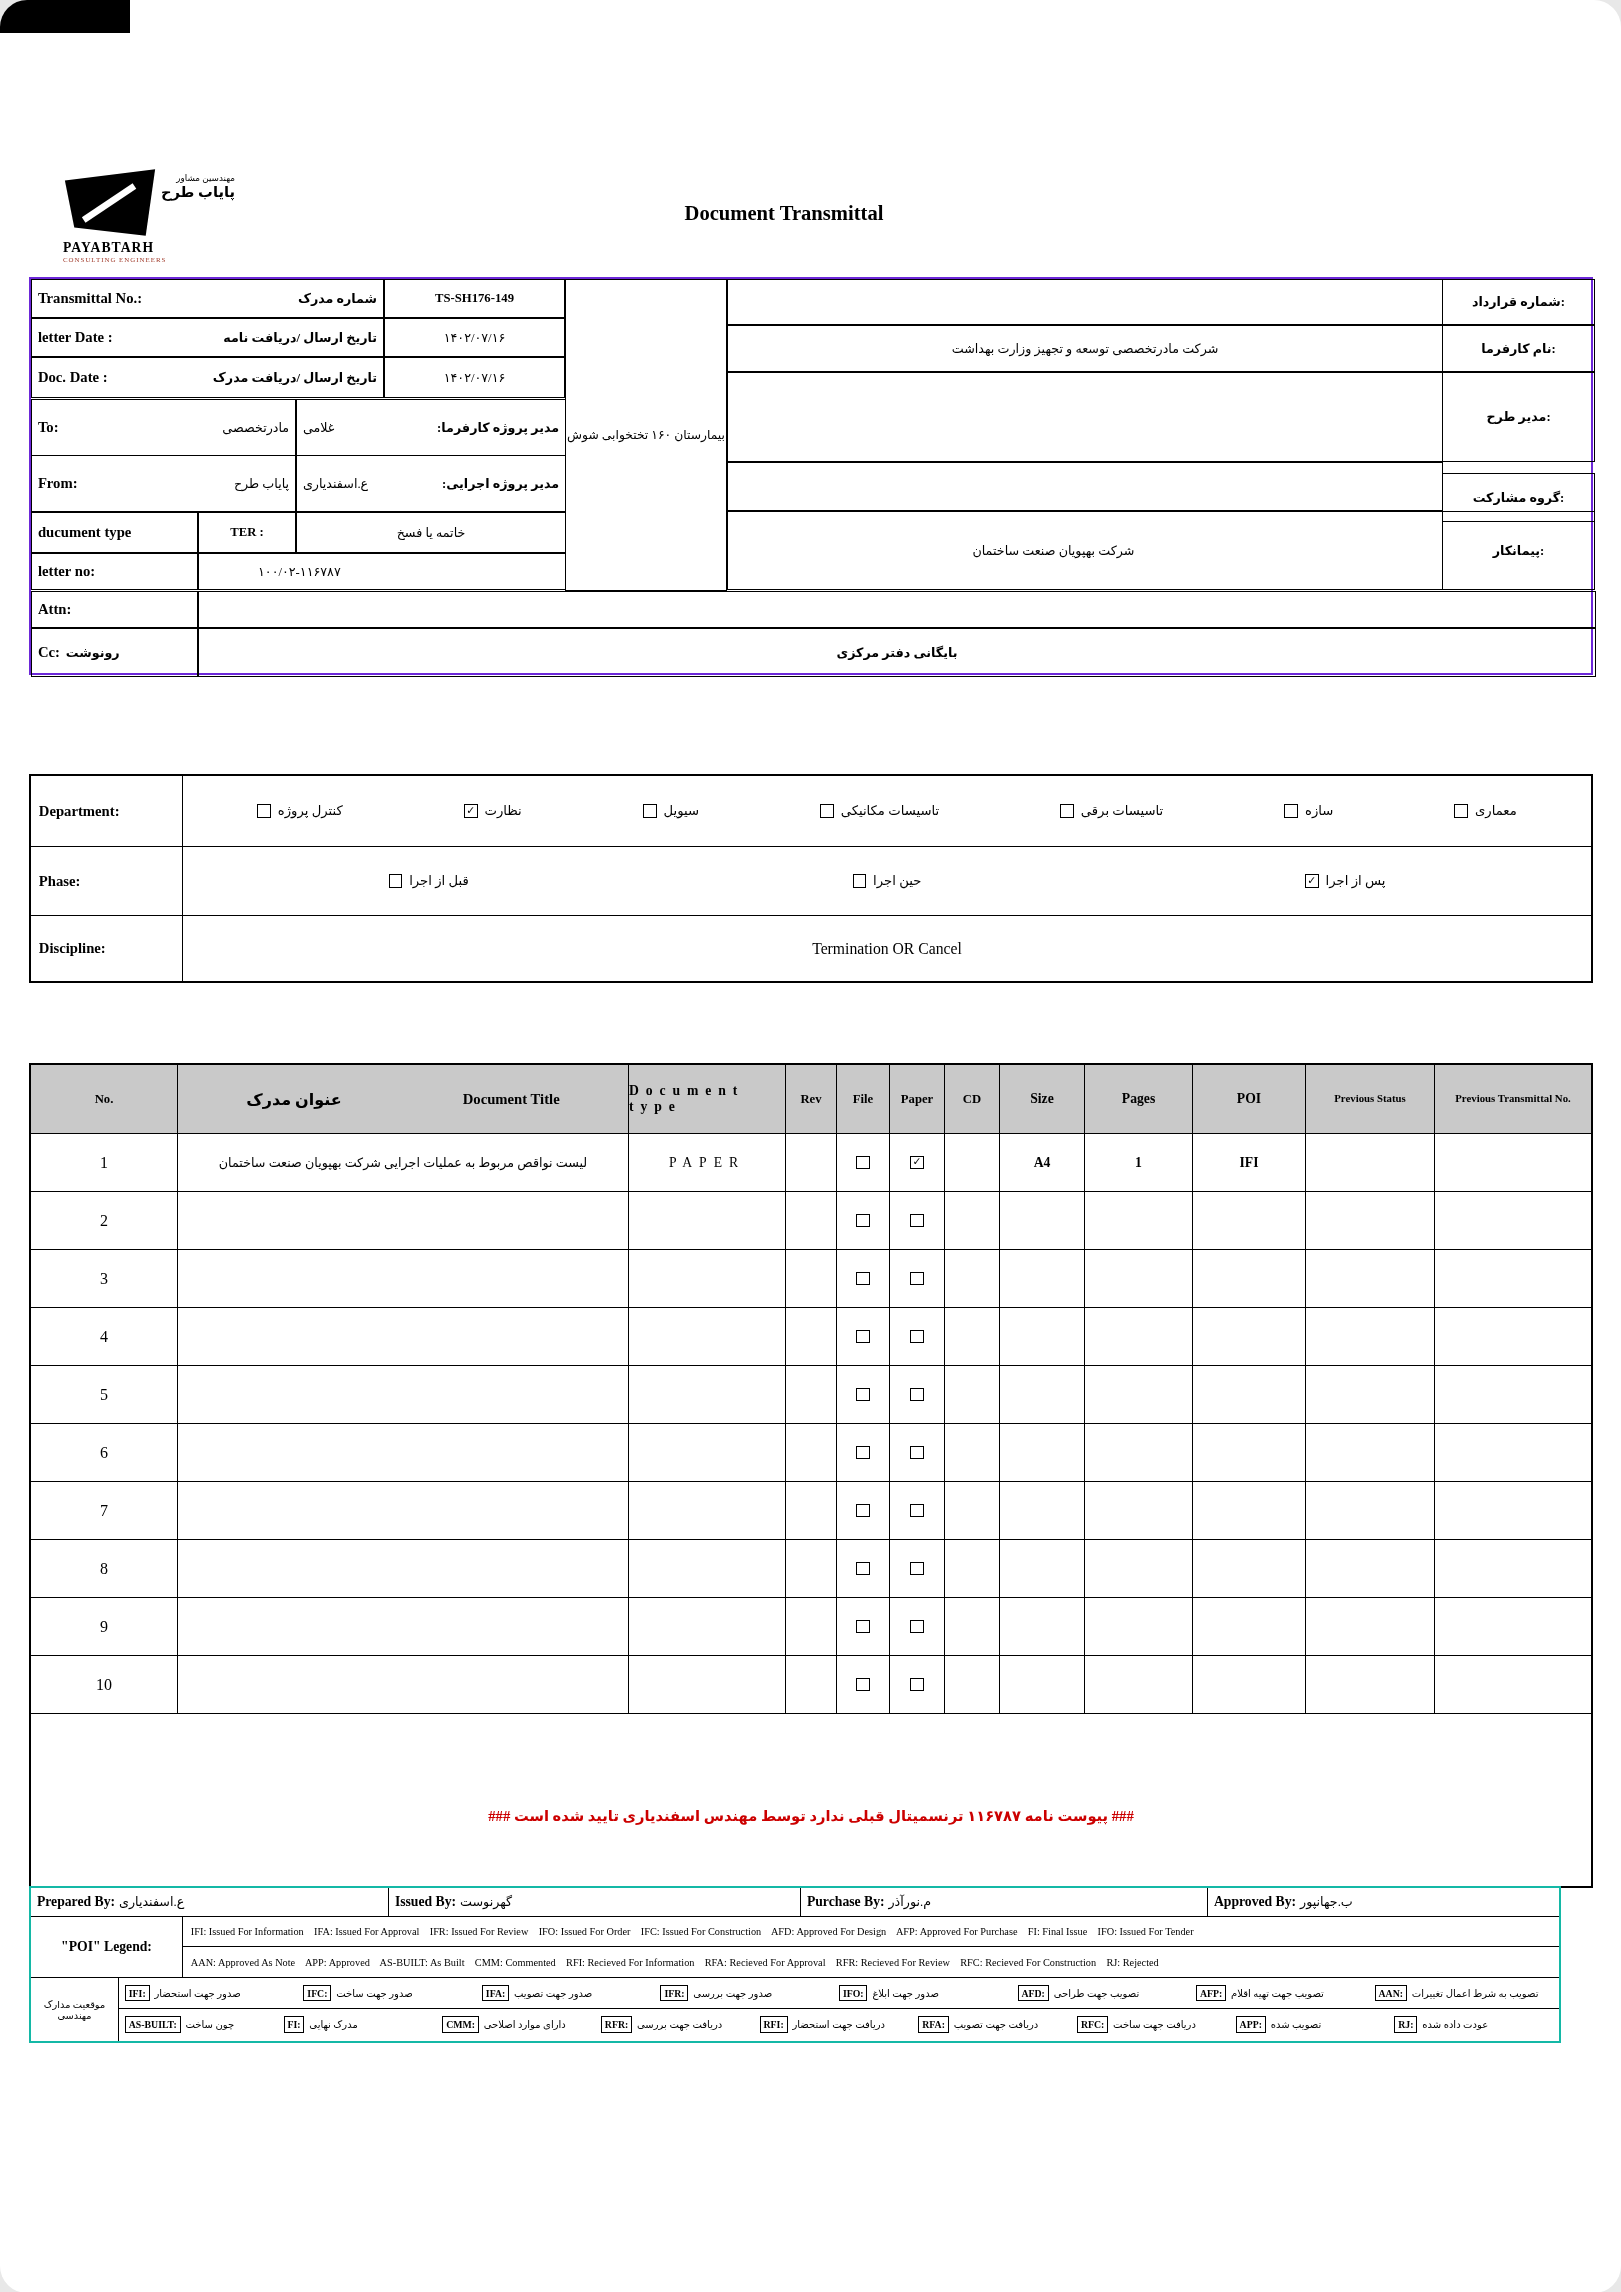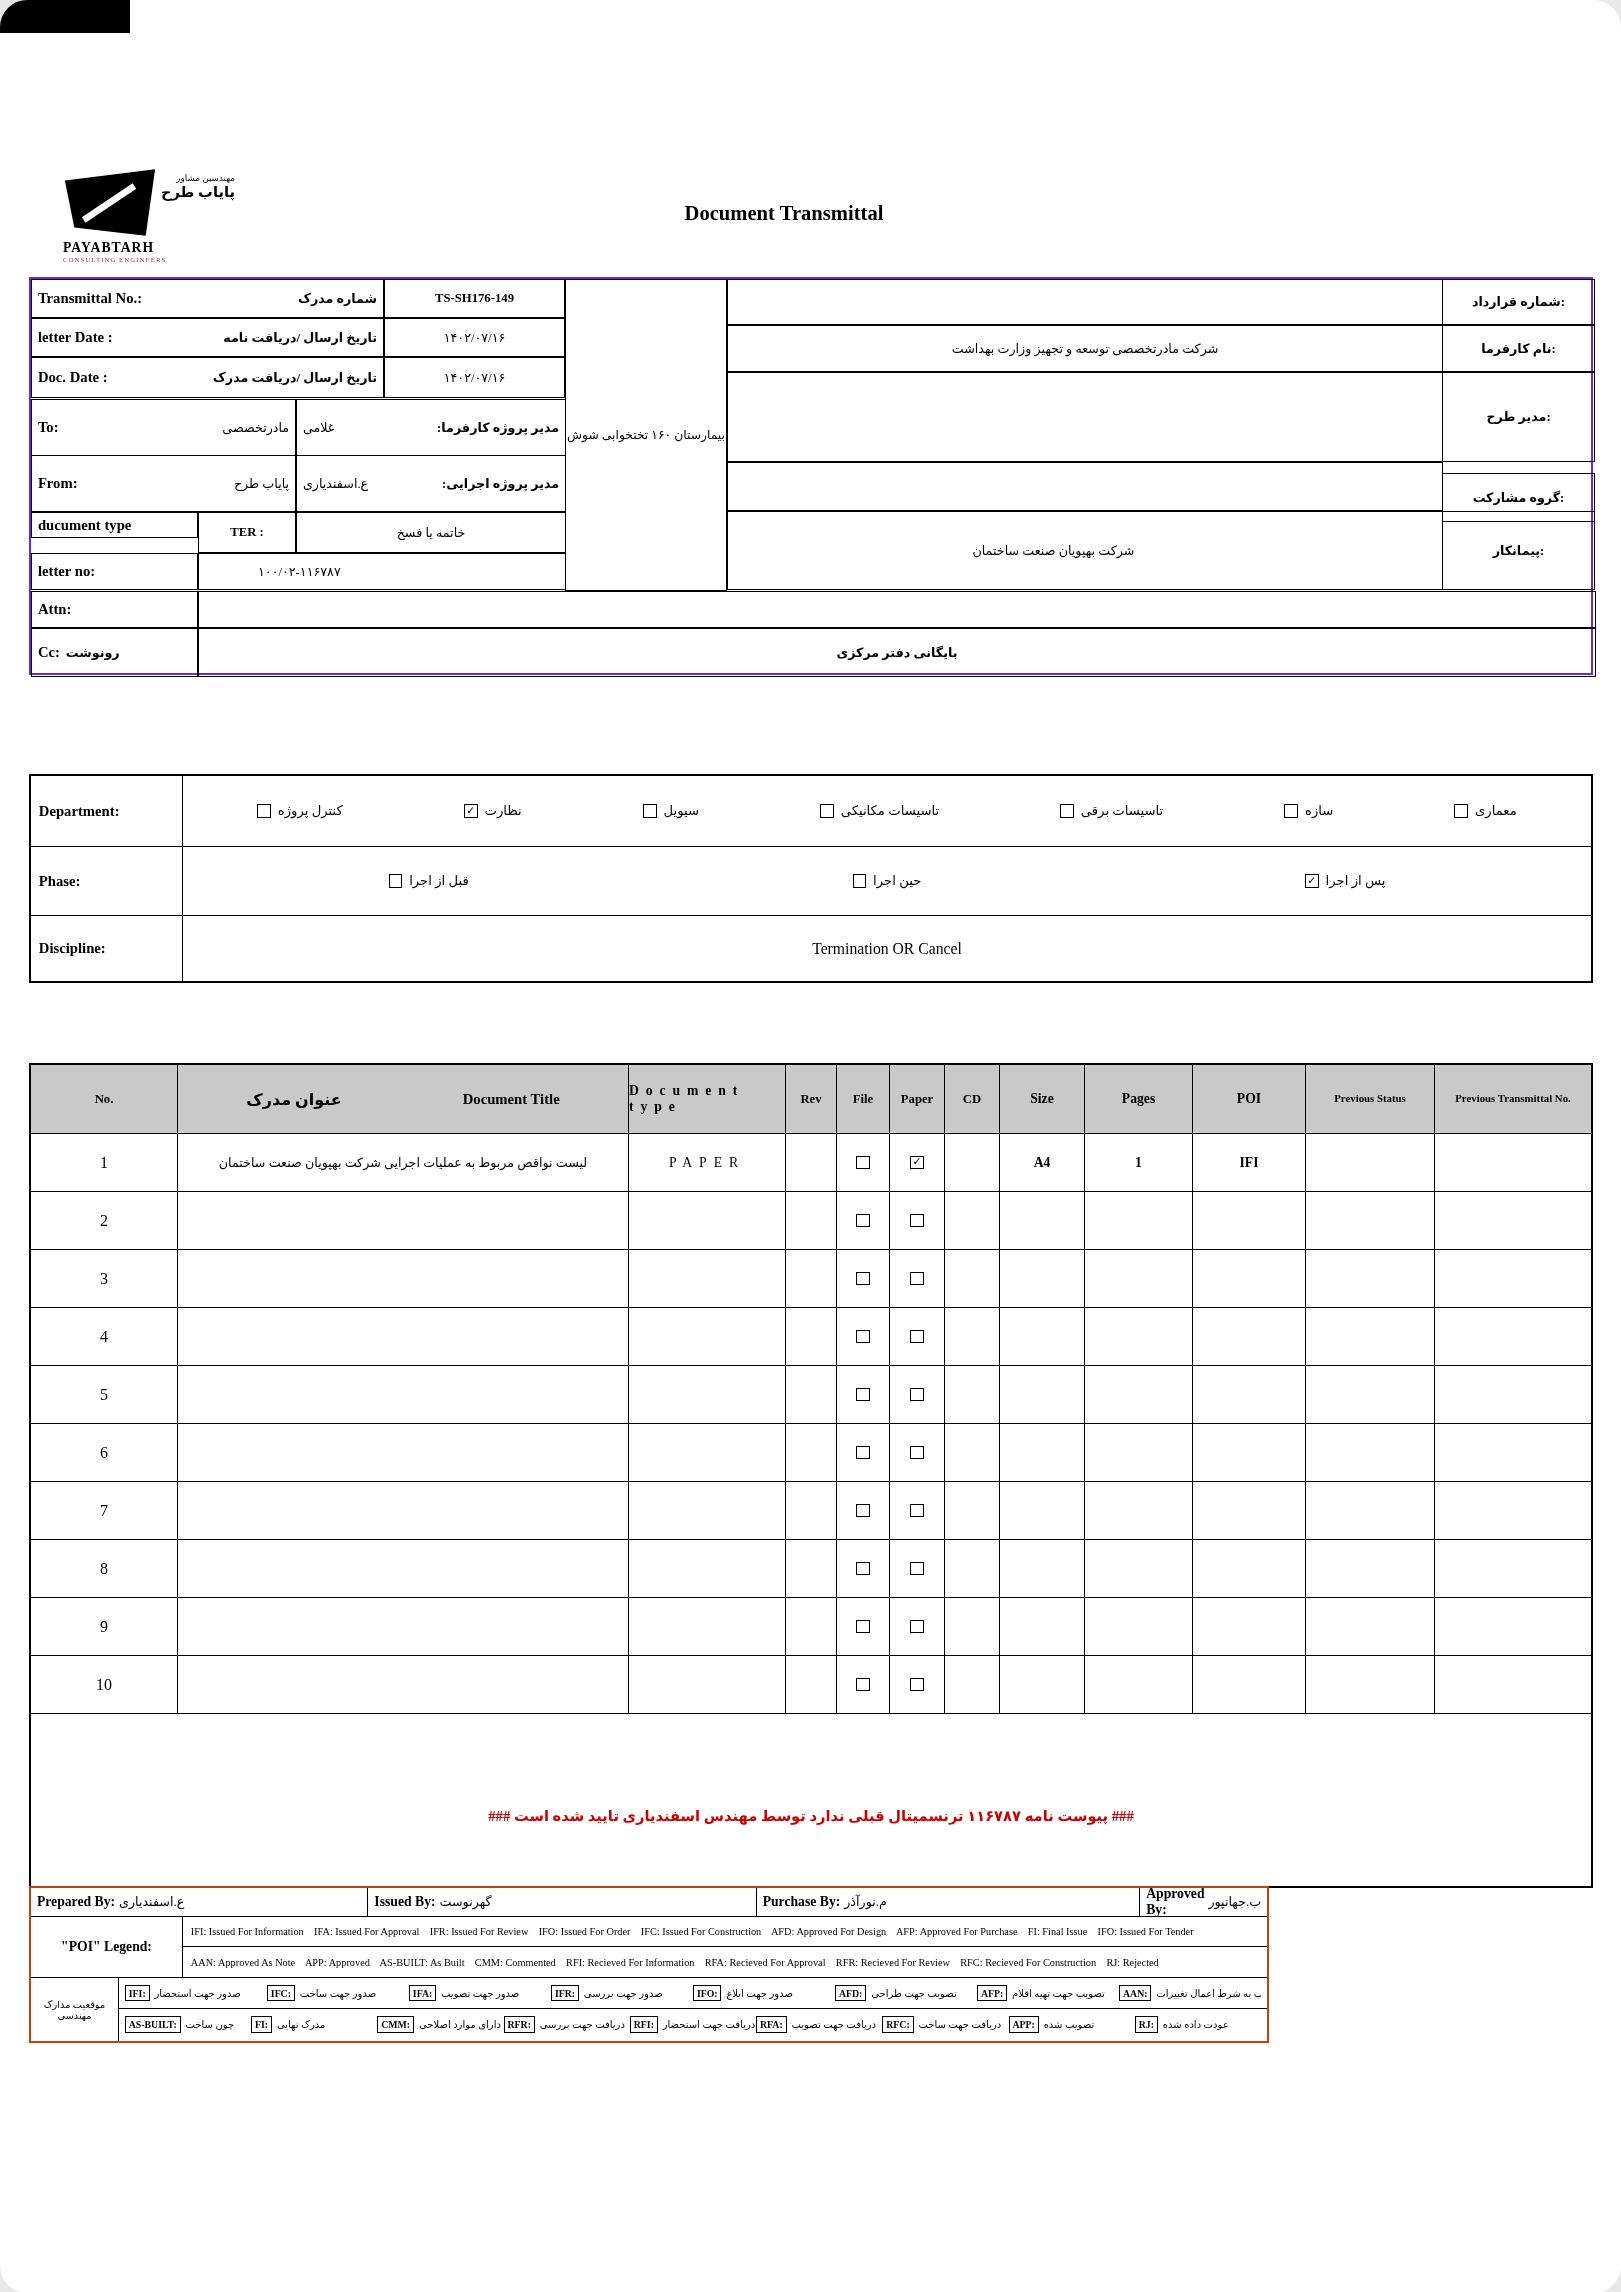--- a/index.html
+++ b/index.html
@@ -61,21 +61,21 @@
   .mt-head .c-title .t-fa { font-size:16px; }
   .mt-head .small { font-size:10.8px; line-height:1.25; text-align:center; }
   .mt-row .c-title { font-size:12.7px; direction:rtl; text-align:center; padding:0 7.8px; }
   .mt-row .c-type { letter-spacing:6.9px; font-size:13.7px; }
   .mt-row .c-size,.mt-row .c-pages,.mt-row .c-poi { font-weight:bold; font-size:13.7px; }
   .note-row { height:172px; border-bottom:none; }
   .note-row > div { border-right:none; width:100%; justify-content:center; align-items:flex-start; padding-top:93px;
                     direction:rtl; color:#cc0000; font-weight:bold; font-size:14.7px; }
 
   
-  .bottom { position:absolute; left:29px; top:1886px; width:1240px; border:2px solid #c2410c; }
+  .bottom { position:absolute; left:29px; top:1886px; width:1532px; border:2px solid #14b8a6; }
   .sig-row { display:flex; height:29px; border-bottom:1px solid #000; }
   .sig-cell { border-right:1px solid #000; display:flex; align-items:center; padding:0 5.9px; gap:3.9px; }
   .sig-cell:last-child { border-right:none; }
   .sig-l { font-weight:bold; font-size:13.7px; }
   .sig-v { font-size:12.7px; }
   .s1w{width:358px} .s2w{width:412px} .s3w{width:407px} .s4w{flex:1}
   .poi-sec { display:flex; height:61px; border-bottom:1px solid #000; }
   .poi-label { width:152px; border-right:1px solid #000; display:flex; align-items:center; justify-content:center;
                font-weight:bold; font-size:13.7px; }
   .poi-lines { flex:1; display:flex; flex-direction:column; }
@@ -147,21 +147,21 @@
 
     <div class="ic between" style="left:0;top:176px;width:265px;height:57px">
       <span class="enl">From:</span>
       <span class="fav">پایاب طرح</span>
     </div>
     <div class="ic between rtl" style="left:265px;top:176px;width:270px;height:57px">
       <span class="fal">مدیر پروژه اجرایی:</span>
       <span class="fav">ع.اسفندیاری</span>
     </div>
 
-    <div class="ic" style="left:0;top:233px;width:167px;height:26px">
+    <div class="ic" style="left:0;top:233px;width:167px;height:41px">
       <span class="enl">ducument type</span>
     </div>
     <div class="ic center b" style="left:167px;top:233px;width:98px;height:41px">TER :</div>
     <div class="ic rtl right" style="left:265px;top:233px;width:270px;height:41px">
       <span class="fav">خاتمه یا فسخ</span>
     </div>
 
     <div class="ic" style="left:0;top:274px;width:167px;height:37px">
       <span class="enl">letter no:</span>
     </div>

